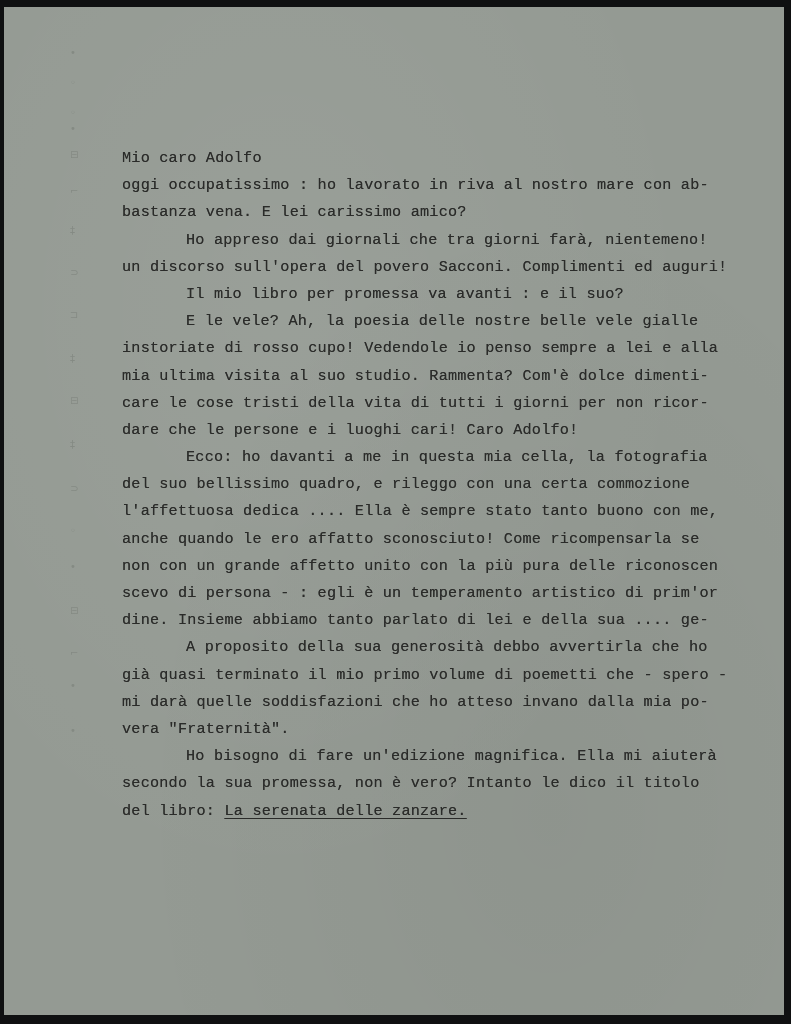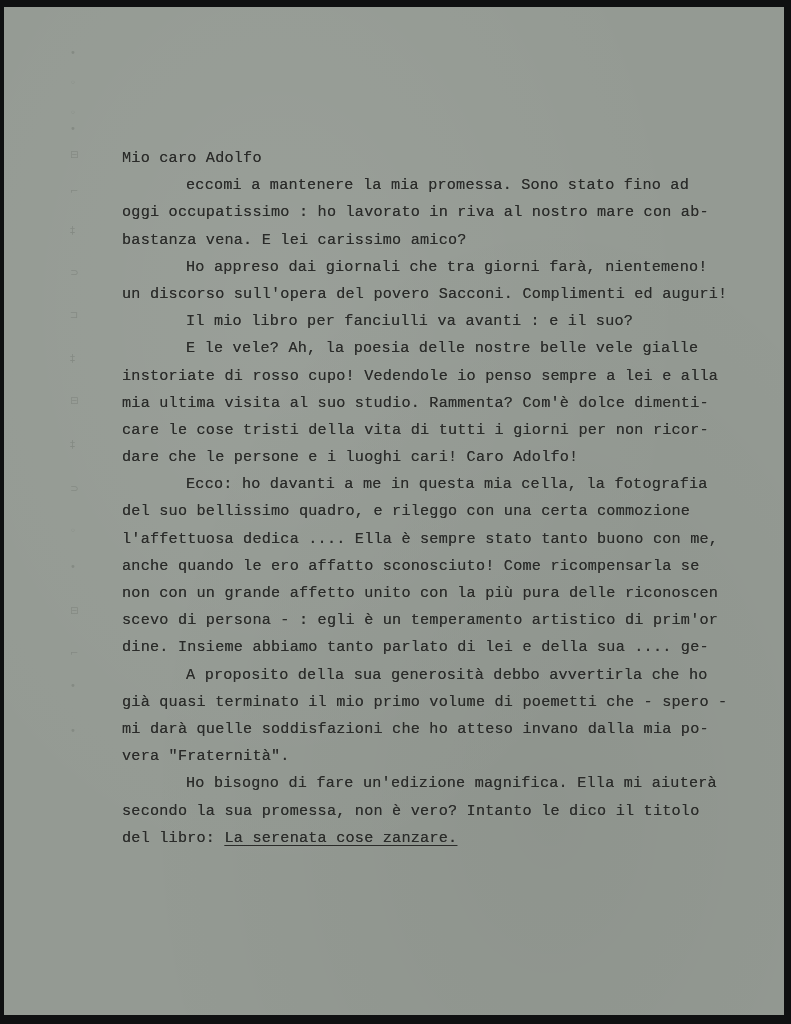--- a/index.html
+++ b/index.html
@@ -92,41 +92,40 @@
       <span class="mark" style="top:526px">•</span>
       <span class="mark" style="top:570px">⊟</span>
       <span class="mark" style="top:612px">⌐</span>
       <span class="mark" style="top:645px">•</span>
       <span class="mark" style="top:690px">•</span>
     </div>
 
     <div class="letter">
       <div class="line salutation">Mio caro Adolfo</div>
 
-      <div class="line indent">eccomi a mantenere la mia promessa. Sono stato fino ad</div>
       <div class="line">oggi occupatissimo : ho lavorato in riva al nostro mare con ab-</div>
       <div class="line">bastanza vena. E lei carissimo amico?</div>
       <div class="line indent">Ho appreso dai giornali che tra giorni farà, nientemeno!</div>
       <div class="line">un discorso sull'opera del povero Sacconi. Complimenti ed auguri!</div>
-      <div class="line indent">Il mio libro per fanciulli va avanti : e il suo?</div>
+      <div class="line indent">Il mio libro per promessa va avanti : e il suo?</div>
       <div class="line indent">E le vele? Ah, la poesia delle nostre belle vele gialle</div>
       <div class="line">instoriate di rosso cupo! Vedendole io penso sempre a lei e alla</div>
       <div class="line">mia ultima visita al suo studio. Rammenta? Com'è dolce dimenti-</div>
       <div class="line">care le cose tristi della vita di tutti i giorni per non ricor-</div>
       <div class="line">dare che le persone e i luoghi cari! Caro Adolfo!</div>
       <div class="line indent">Ecco: ho davanti a me in questa mia cella, la fotografia</div>
       <div class="line">del suo bellissimo quadro, e rileggo con una certa commozione</div>
       <div class="line">l'affettuosa dedica .... Ella è sempre stato tanto buono con me,</div>
       <div class="line">anche quando le ero affatto sconosciuto! Come ricompensarla se</div>
       <div class="line">non con un grande affetto unito con la più pura delle riconoscen</div>
       <div class="line">scevo di persona - : egli è un temperamento artistico di prim'or</div>
       <div class="line">dine. Insieme abbiamo tanto parlato di lei e della sua .... ge-</div>
       <div class="line indent">A proposito della sua generosità debbo avvertirla che ho</div>
       <div class="line">già quasi terminato il mio primo volume di poemetti che - spero -</div>
       <div class="line">mi darà quelle soddisfazioni che ho atteso invano dalla mia po-</div>
       <div class="line">vera "Fraternità".</div>
       <div class="line indent">Ho bisogno di fare un'edizione magnifica. Ella mi aiuterà</div>
       <div class="line">secondo la sua promessa, non è vero? Intanto le dico il titolo</div>
-      <div class="line"><span>del libro: </span><span class="title-underlined">La serenata cose zanzare.</span></div>
+      <div class="line"><span>del libro: </span><span class="title-underlined">La serenata delle zanzare.</span></div>
     </div>
 
   </div>
 </div>
 
 </body></html>

